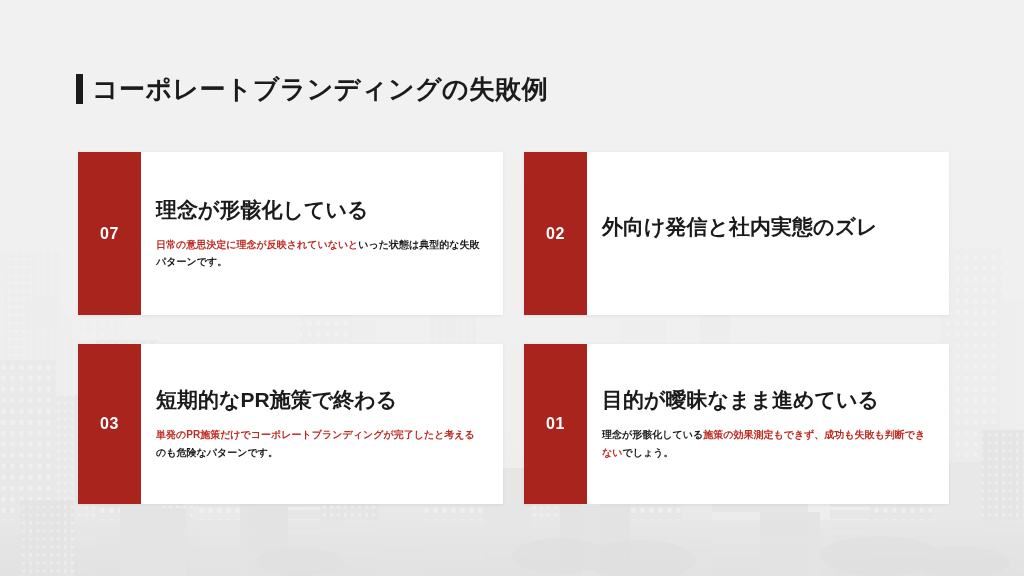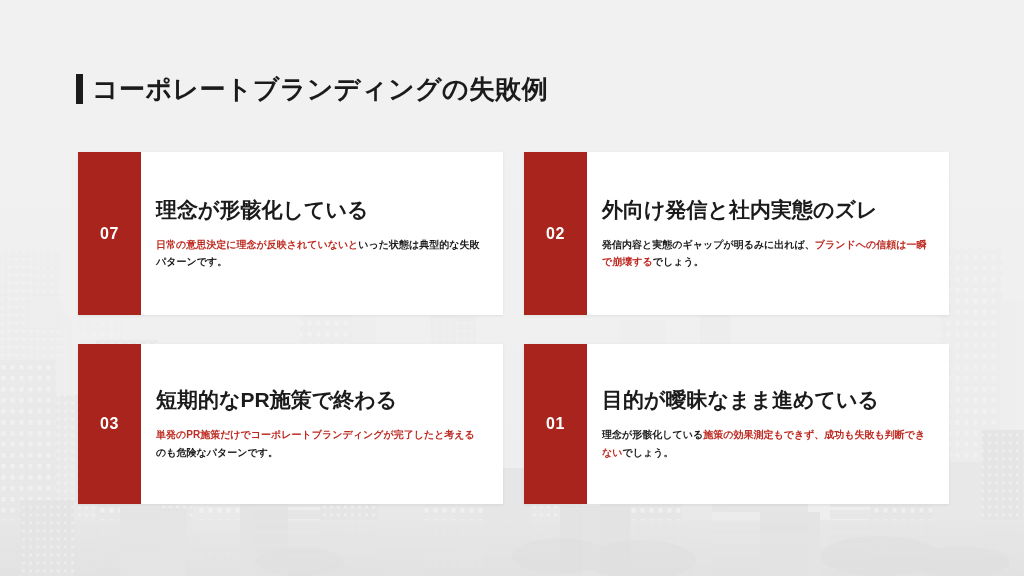--- a/index.html
+++ b/index.html
@@ -247,23 +247,20 @@
       <div class="card-desc">
         <span class="hl">日常の意思決定に理念が反映されていないと</span><span>いった状態は典型的な失敗パターンです。</span>
       </div>
     </div>
   </div>
 
   <div class="card" id="card-02">
     <div class="card-num">02</div>
     <div class="card-body">
       <div class="card-heading">外向け発信と社内実態のズレ</div>
-      <div class="card-desc">
-        <span>発信内容と実態のギャップが明るみに出れば、</span><span class="hl">ブランドへの信頼は一瞬で崩壊する</span><span>でしょう。</span>
-      </div>
     </div>
   </div>
 
   <div class="card" id="card-03">
     <div class="card-num">03</div>
     <div class="card-body">
       <div class="card-heading">短期的なPR施策で終わる</div>
       <div class="card-desc">
         <span class="hl">単発のPR施策だけでコーポレートブランディング</span><span class="hl">が完了したと考える</span><span>のも危険なパターンです。</span>
       </div>

